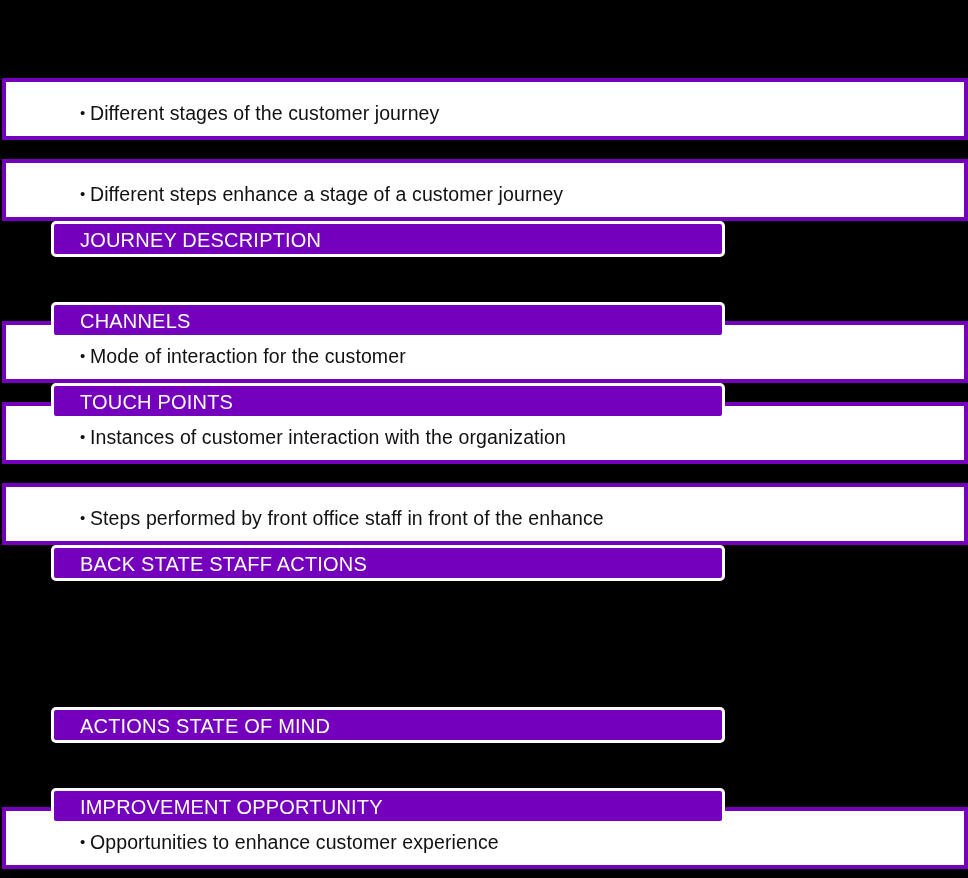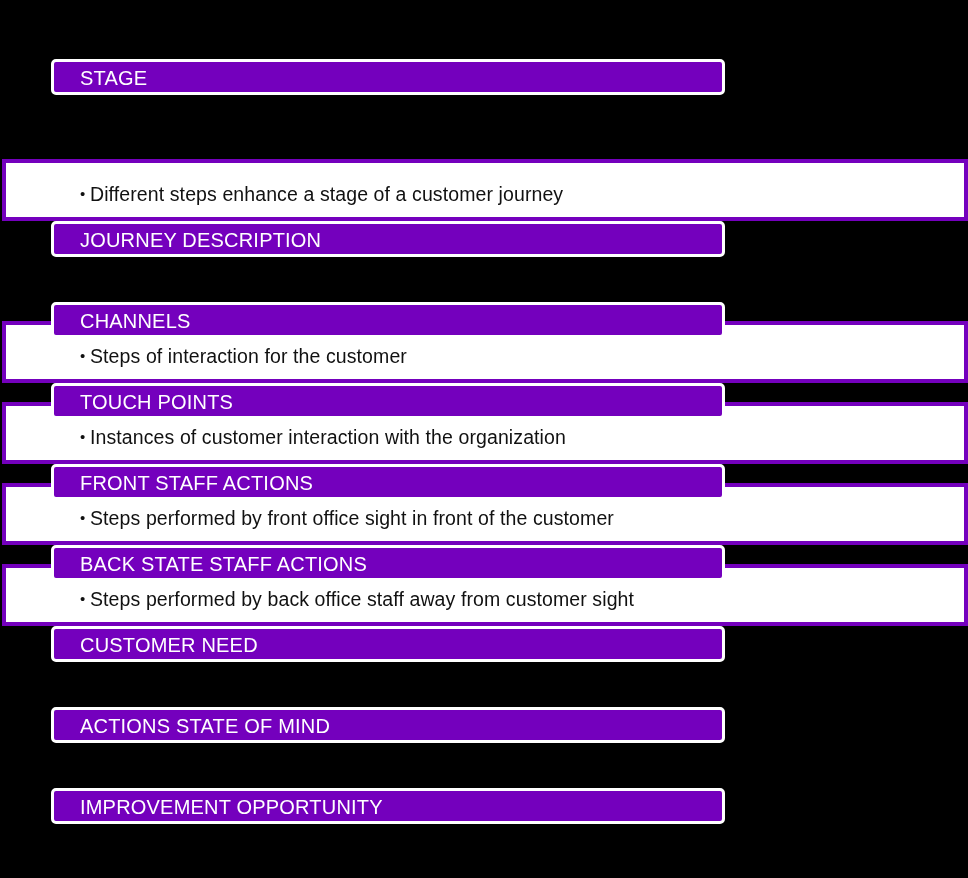--- a/index.html
+++ b/index.html
@@ -65,84 +65,78 @@
     white-space: nowrap;
     letter-spacing: 0.2px;
   }
 </style>
 </head>
 <body>
 
 <div>
 
   <div class="block" style="top:60px">
-    <div class="block-header">
-      <span class="block-header-text">STAGE</span>
+    <div class="block-body">
+      <span class="block-body-text"><span class="bullet">•</span><span>Different stages of the customer journey</span></span>
     </div>
   </div>
 
   <div class="block" style="top:141px">
     <div class="block-body">
       <span class="block-body-text"><span class="bullet">•</span><span>Different steps enhance a stage of a customer journey</span></span>
     </div>
   </div>
 
   <div class="block" style="top:222px">
     <div class="block-header">
       <span class="block-header-text">JOURNEY DESCRIPTION</span>
     </div>
   </div>
 
   <div class="block" style="top:303px">
     <div class="block-header">
       <span class="block-header-text">CHANNELS</span>
     </div>
     <div class="block-body">
-      <span class="block-body-text"><span class="bullet">•</span><span>Steps of interaction for the customer</span></span>
+      <span class="block-body-text"><span class="bullet">•</span><span>Mode of interaction for the customer</span></span>
     </div>
   </div>
 
   <div class="block" style="top:384px">
     <div class="block-header">
       <span class="block-header-text">TOUCH POINTS</span>
     </div>
     <div class="block-body">
       <span class="block-body-text"><span class="bullet">•</span><span>Instances of customer interaction with the organization</span></span>
     </div>
   </div>
 
   <div class="block" style="top:465px">
-    <div class="block-header">
-      <span class="block-header-text">FRONT STAFF ACTIONS</span>
-    </div>
     <div class="block-body">
-      <span class="block-body-text"><span class="bullet">•</span><span>Steps performed by front office sight in front of the customer</span></span>
+      <span class="block-body-text"><span class="bullet">•</span><span>Steps performed by front office staff in front of the enhance</span></span>
     </div>
   </div>
 
   <div class="block" style="top:546px">
     <div class="block-header">
       <span class="block-header-text">BACK STATE STAFF ACTIONS</span>
     </div>
-    <div class="block-body">
-      <span class="block-body-text"><span class="bullet">•</span><span>Steps performed by back office staff away from customer sight</span></span>
-    </div>
   </div>
 
   <div class="block" style="top:627px">
-    <div class="block-header">
-      <span class="block-header-text">CUSTOMER NEED</span>
-    </div>
   </div>
 
   <div class="block" style="top:708px">
     <div class="block-header">
       <span class="block-header-text">ACTIONS STATE OF MIND</span>
     </div>
   </div>
 
   <div class="block" style="top:789px">
     <div class="block-header">
       <span class="block-header-text">IMPROVEMENT OPPORTUNITY</span>
     </div>
+    <div class="block-body">
+      <span class="block-body-text"><span class="bullet">•</span><span>Opportunities to enhance customer experience</span></span>
+    </div>
   </div>
 
 </div>
 
 </body></html>

